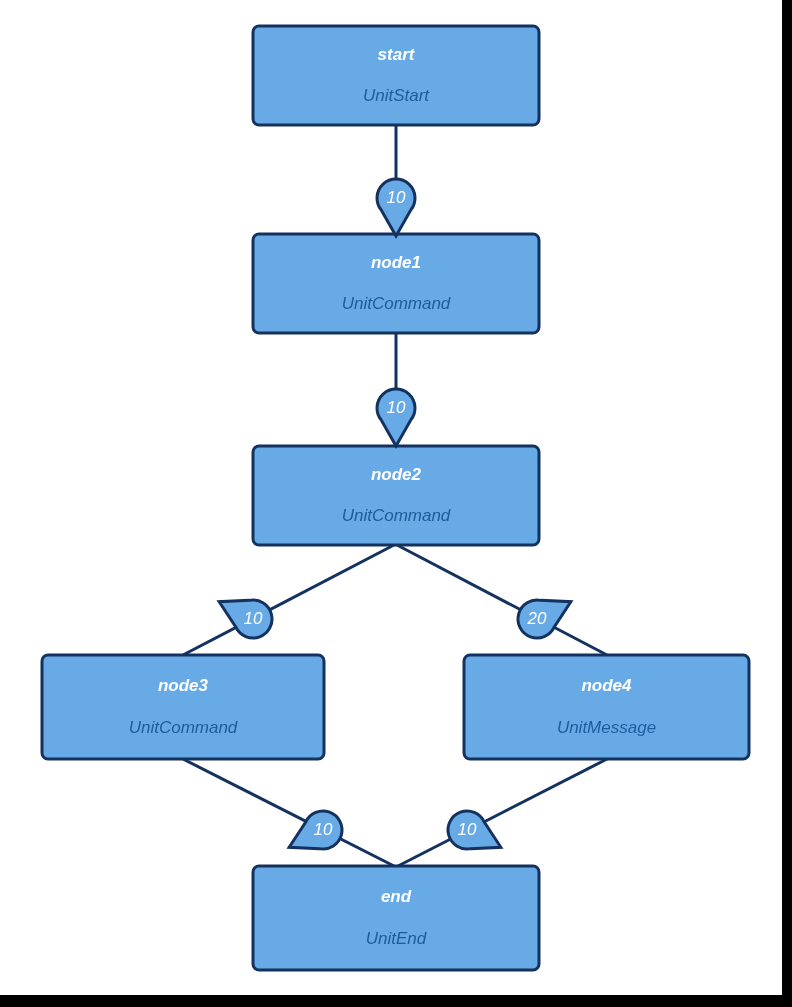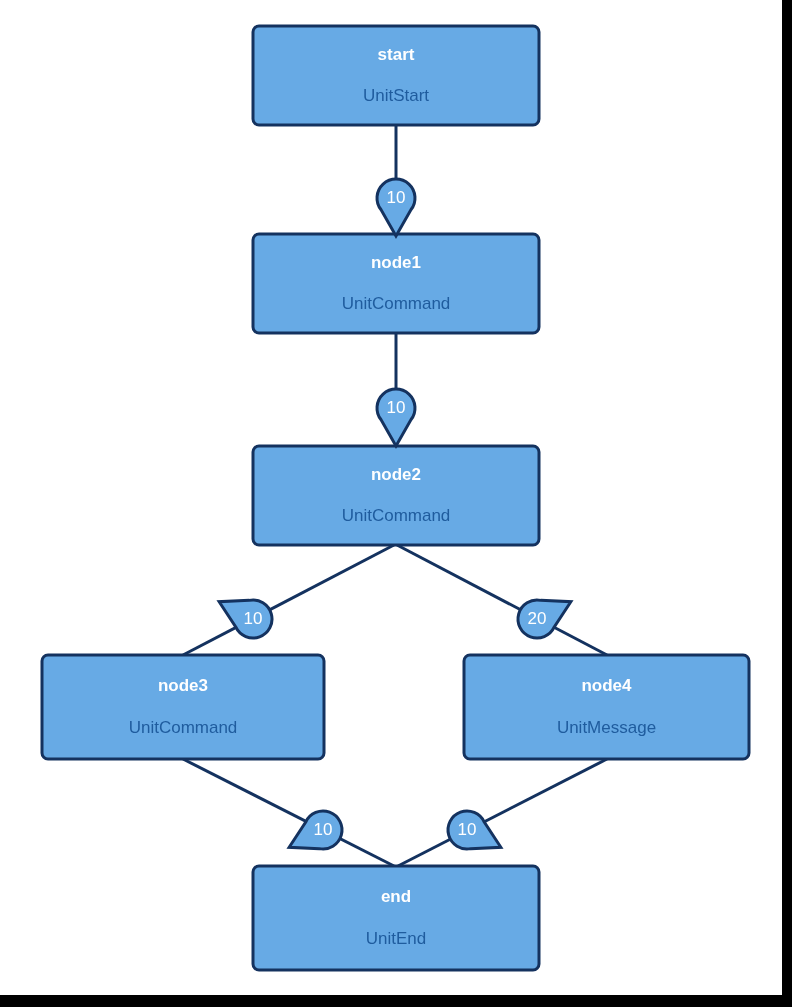--- a/index.html
+++ b/index.html
@@ -14,20 +14,21 @@
     font-family: "Liberation Sans", sans-serif;
   }
   #canvas {
     position: absolute;
     left: 0;
     top: 0;
     width: 782px;
     height: 995px;
     background: #ffffff;
     overflow: hidden;
+    font-style: italic;
   }
   #graph-svg {
     position: absolute;
     left: 0;
     top: 0;
     width: 782px;
     height: 995px;
     display: block;
   }
   .edge-line {

